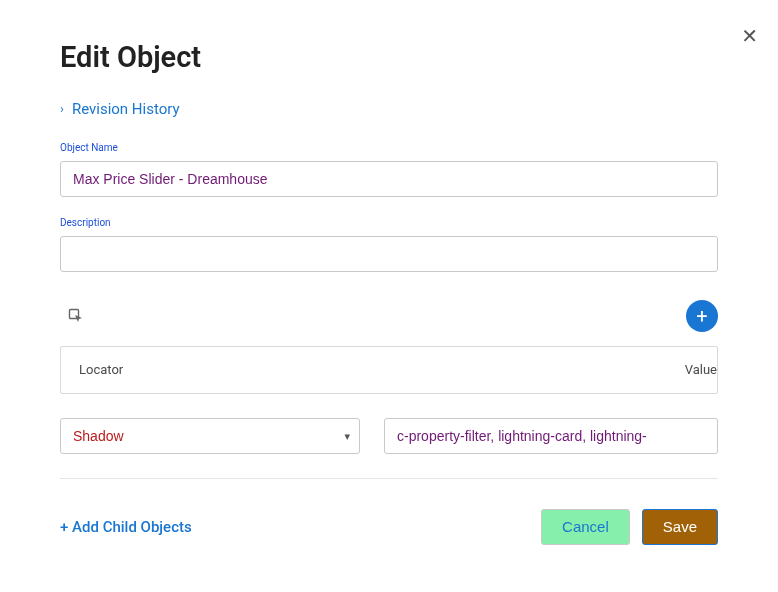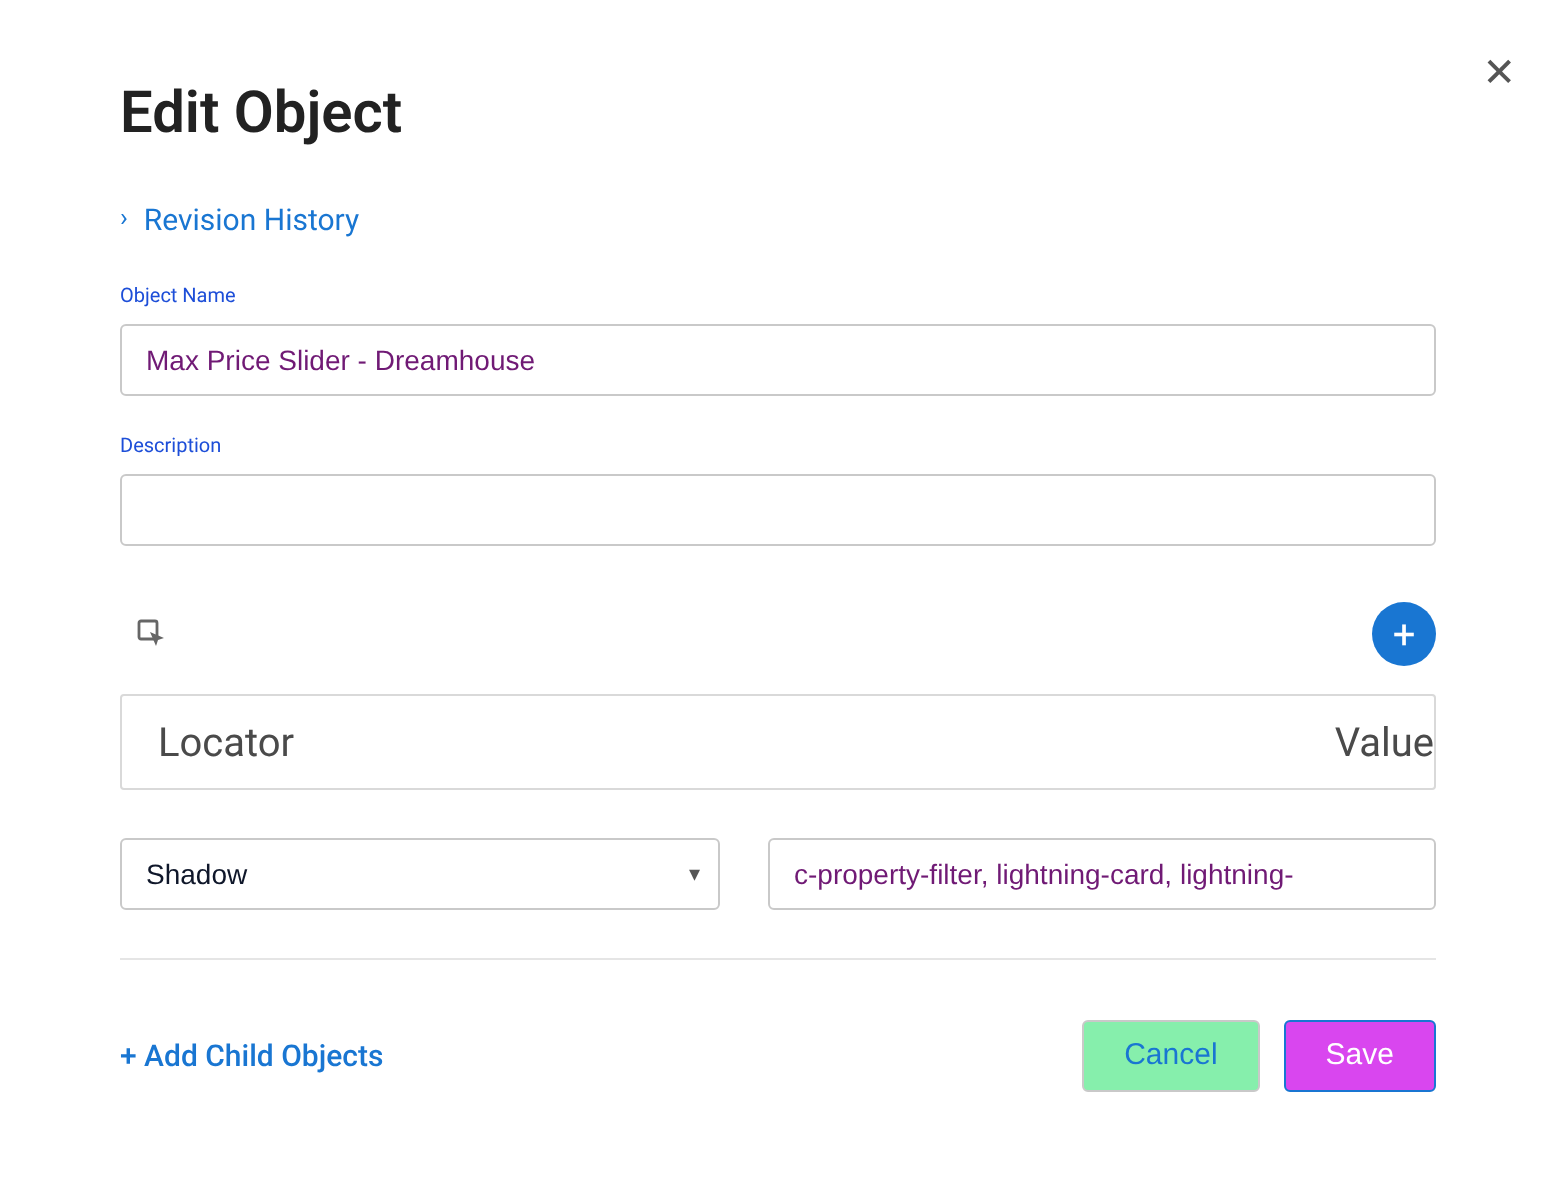--- a/index.html
+++ b/index.html
@@ -91,21 +91,21 @@
       cursor: pointer;
       font-size: 20px;
       line-height: 1;
     }
     .locator-table-header {
       display: flex;
       border: 1px solid #d9d9d9;
       border-radius: 2px;
       height: 48px;
       align-items: center;
-      font-size: 20px;
+      font-size: 13px;
       color: #4a4a4a;
       margin-bottom: 24px;
     }
     .col-locator {
       flex: 0 0 47%;
       padding-left: 18px;
     }
     .col-value {
       flex: 1;
       padding-left: 6px;
@@ -120,21 +120,21 @@
       position: relative;
       flex: 0 0 300px;
     }
     .select-input {
       width: 100%;
       height: 36px;
       border: 1px solid #c9c9c9;
       border-radius: 3px;
       padding: 0 30px 0 12px;
       font-size: 14px;
-      color: #0f172a;
+      color: #b91c1c;
       appearance: none;
       background: #fff;
       cursor: pointer;
     }
     .select-caret {
       position: absolute;
       right: 10px;
       top: 50%;
       transform: translateY(-50%);
       pointer-events: none;
@@ -168,21 +168,21 @@
       display: inline-flex;
       align-items: center;
       justify-content: center;
     }
     .btn-cancel {
       background: #86efac;
       border: 1px solid #c9c9c9;
       color: #1976d2;
     }
     .btn-save {
-      background: #d946ef;
+      background: #a16207;
       border: 1px solid #1976d2;
       color: #fff;
     }
   </style>
 </head>
 <body>
 
 
 
 <div class="close-x">✕</div>

